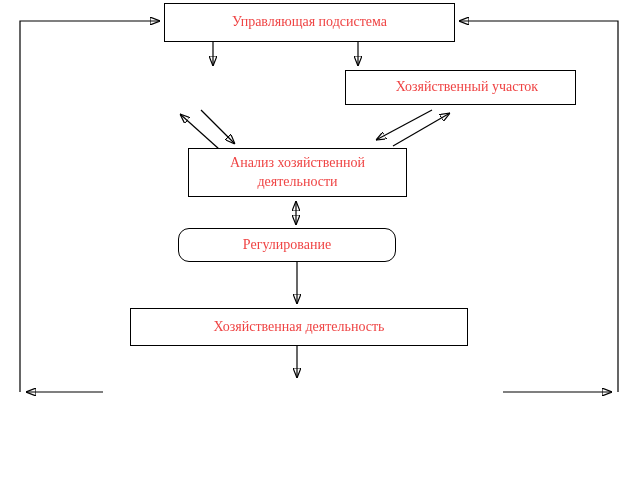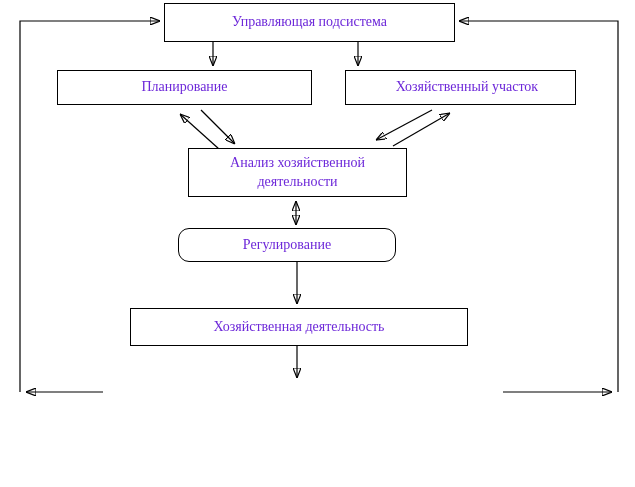--- a/index.html
+++ b/index.html
@@ -6,21 +6,21 @@
     margin: 0;
     padding: 0;
     background: #ffffff;
   }
   .canvas {
     position: relative;
     width: 635px;
     height: 487px;
     background: #ffffff;
     font-family: "Liberation Serif", serif;
-    color: #6d28d9;
+    color: #ef4444;
     overflow: hidden;
   }
   .connector-layer {
     position: absolute;
     left: 0;
     top: 0;
     width: 635px;
     height: 487px;
   }
   .connector-layer line,
@@ -88,23 +88,20 @@
     <path d="M20,392 L20,21 L160,21" marker-end="url(#arrow)"></path>
 
     <line x1="503" y1="392" x2="612" y2="392" marker-end="url(#arrow)"></line>
     <path d="M618,392 L618,21 L459,21" marker-end="url(#arrow)"></path>
   </svg>
 
   <div class="node" id="n-managing">
     <span>Управляющая подсистема</span>
   </div>
 
-  <div class="node" id="n-planning">
-    <span>Планирование</span>
-  </div>
 
   <div class="node" id="n-economic-section">
     <span>Хозяйственный участок</span>
   </div>
 
   <div class="node" id="n-analysis">
     <span>Анализ хозяйственной деятельности</span>
   </div>
 
   <div class="node" id="n-regulation">

